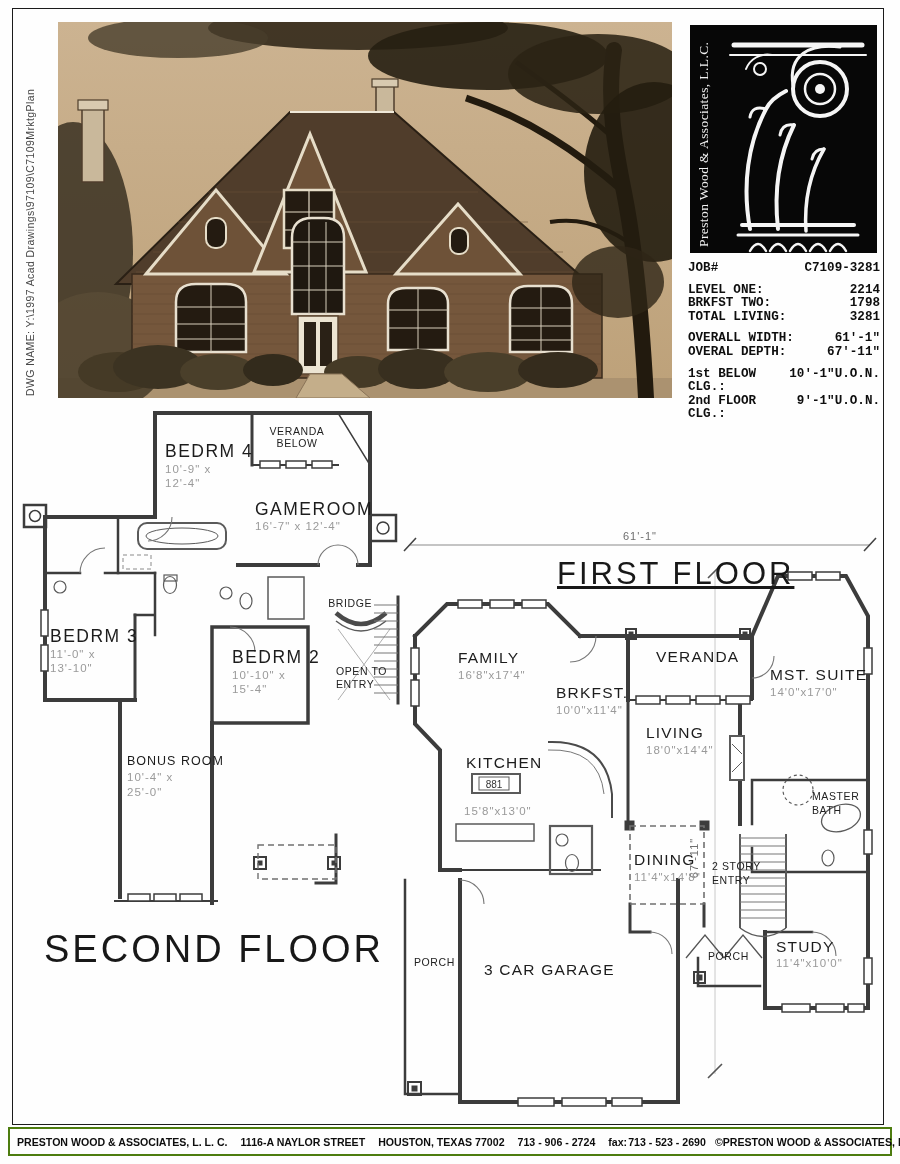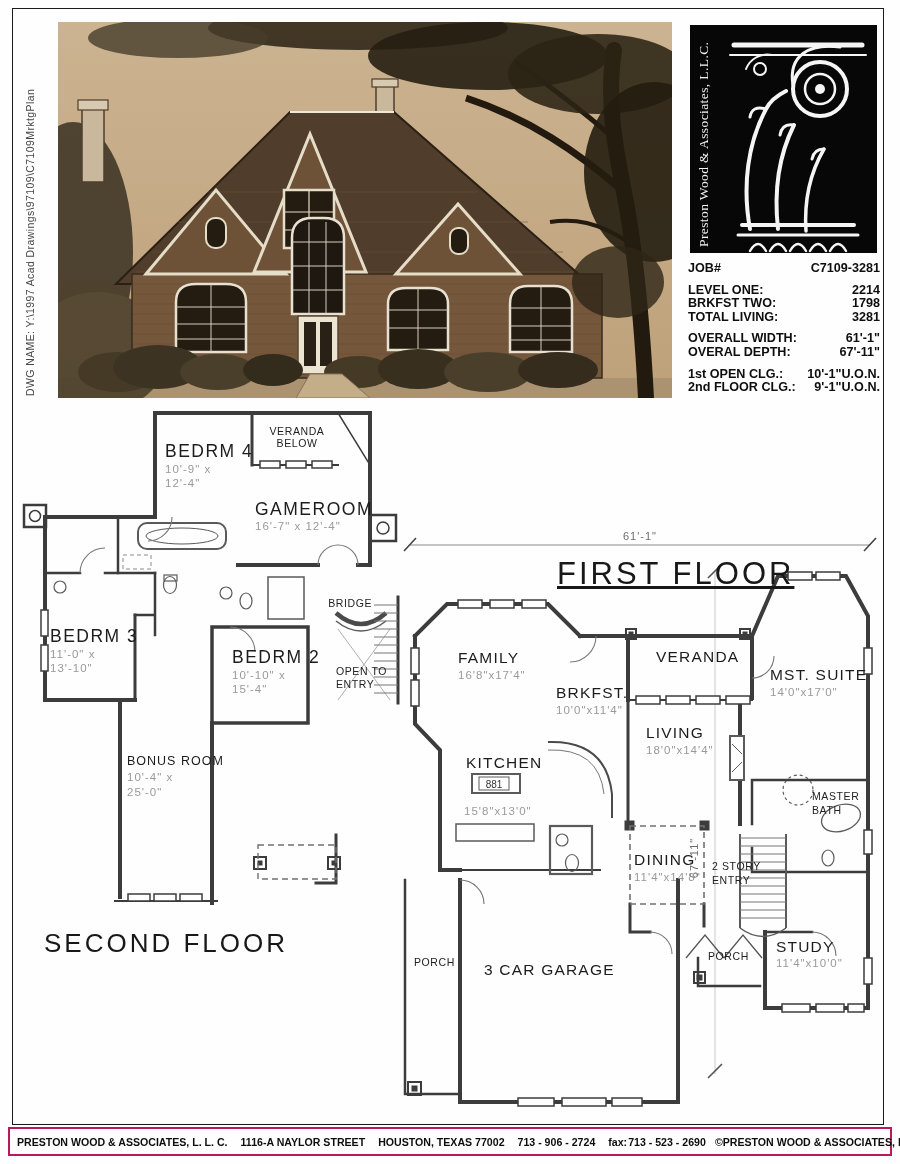--- a/index.html
+++ b/index.html
@@ -12,37 +12,37 @@
   
   #dwg-name{left:24px;top:396px;transform:rotate(-90deg);transform-origin:0 0;
             font-size:10.5px;letter-spacing:.4px;color:#474747;white-space:nowrap;}
   
   #logo-box{left:690px;top:25px;width:187px;height:228px;background:#070707;}
   #logo-text{left:696px;top:247px;transform:rotate(-90deg);transform-origin:0 0;
              color:#f3f3f3;font-family:"Liberation Serif",serif;font-size:13.5px;
              letter-spacing:.4px;white-space:nowrap;}
   
   #title-block{left:688px;top:262px;width:192px;font-weight:bold;color:#0e0e0e;}
-  .tb-row{display:flex;justify-content:space-between;font-size:12.6px;line-height:13.6px;}
+  .tb-row{display:flex;justify-content:space-between;font-size:12.6px;line-height:13.6px;font-family:Liberation Mono, monospace;}
   .tb-gap{height:8px;}
   
   svg text{font-family:"Liberation Sans",sans-serif;}
   .rn{font-size:15.5px;fill:#1c1c1c;letter-spacing:1.2px;}
   .rn-lg{font-size:17.5px;fill:#1c1c1c;letter-spacing:1.5px;}
   .rn-sm{font-size:12.5px;fill:#1c1c1c;letter-spacing:1px;}
   .dm{font-size:11.5px;fill:#9a9a9a;letter-spacing:1px;}
   .sm{font-size:10.5px;fill:#222;letter-spacing:.6px;}
   .dimtxt{font-size:11px;fill:#6e6e6e;letter-spacing:1px;}
-  .floor-title{font-size:26px;letter-spacing:3px;color:#181818;white-space:nowrap;}
+  .floor-title{font-size:38px;letter-spacing:3px;color:#181818;white-space:nowrap;}
   #plan2{left:20px;top:405px;}
   #second-title{left:44px;top:928px;}
   #plan1{left:400px;top:528px;}
   #first-title{left:557px;top:556px;font-size:31px;text-decoration:underline;}
   
-  #footer{left:8px;top:1127px;width:880px;height:25px;border:2px solid #be185d;
+  #footer{left:8px;top:1127px;width:880px;height:25px;border:2px solid #4d7c0f;
           display:flex;align-items:center;font-weight:bold;font-size:10.6px;color:#0d0d0d;
           white-space:nowrap;}
   .f-seg{margin-left:13px;}
   .f-first{margin-left:7px;}
   .f-copy{margin-left:9px;}
 </style>
 </head>
 <body>
 
 <div class="abs" id="sheet-border"></div>
@@ -163,21 +163,21 @@
   <div class="tb-row">
       <span>OVERALL WIDTH:</span>
       <span>61'-1"</span>
     </div>
   <div class="tb-row">
       <span>OVERAL DEPTH:</span>
       <span>67'-11"</span>
     </div>
   <div class="tb-gap"></div>
   <div class="tb-row">
-      <span>1st OPEN CLG.:</span>
+      <span>1st BELOW CLG.:</span>
       <span>10'-1"U.O.N.</span>
     </div>
   <div class="tb-row">
       <span>2nd FLOOR CLG.:</span>
       <span>9'-1"U.O.N.</span>
     </div>
 </div>
 
 <svg class="abs" id="plan2" width="380" height="520" viewBox="0 0 380 520">
 

